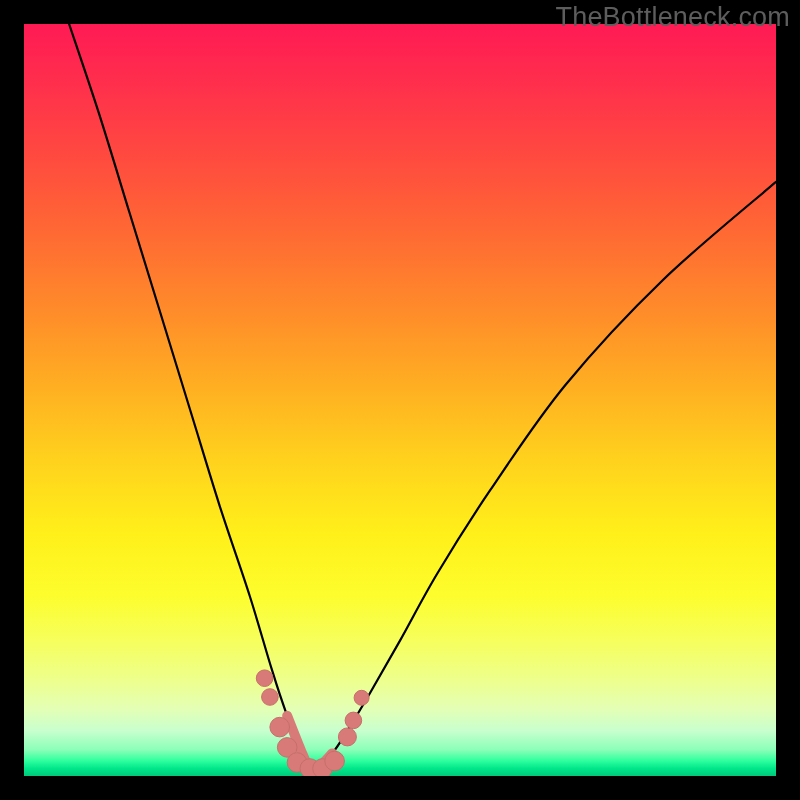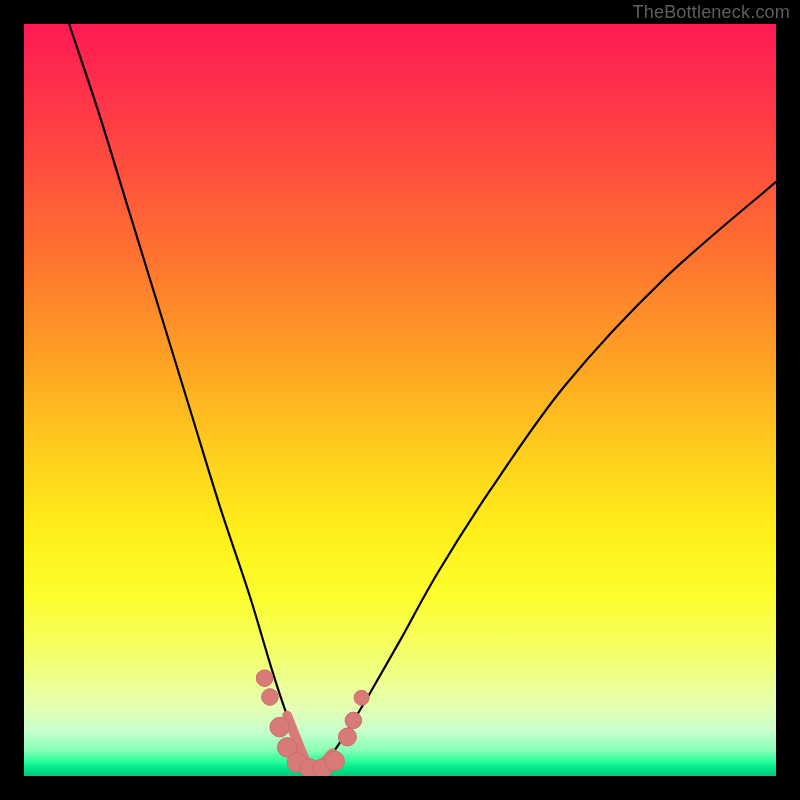--- a/index.html
+++ b/index.html
@@ -43,21 +43,21 @@
       #2dff9e 98%,
       #00e78a 99%,
       #00c97a 100%
     );
   }
   .watermark {
     position: absolute;
     top: 2px;
     right: 10px;
     color: #5d5d5d;
-    font-size: 18px;
+    font-size: 27px;
     font-weight: 500;
     letter-spacing: 0.2px;
     user-select: none;
   }
   svg.curve {
     position: absolute;
     left: 0;
     top: 0;
     width: 752px;
     height: 752px;

